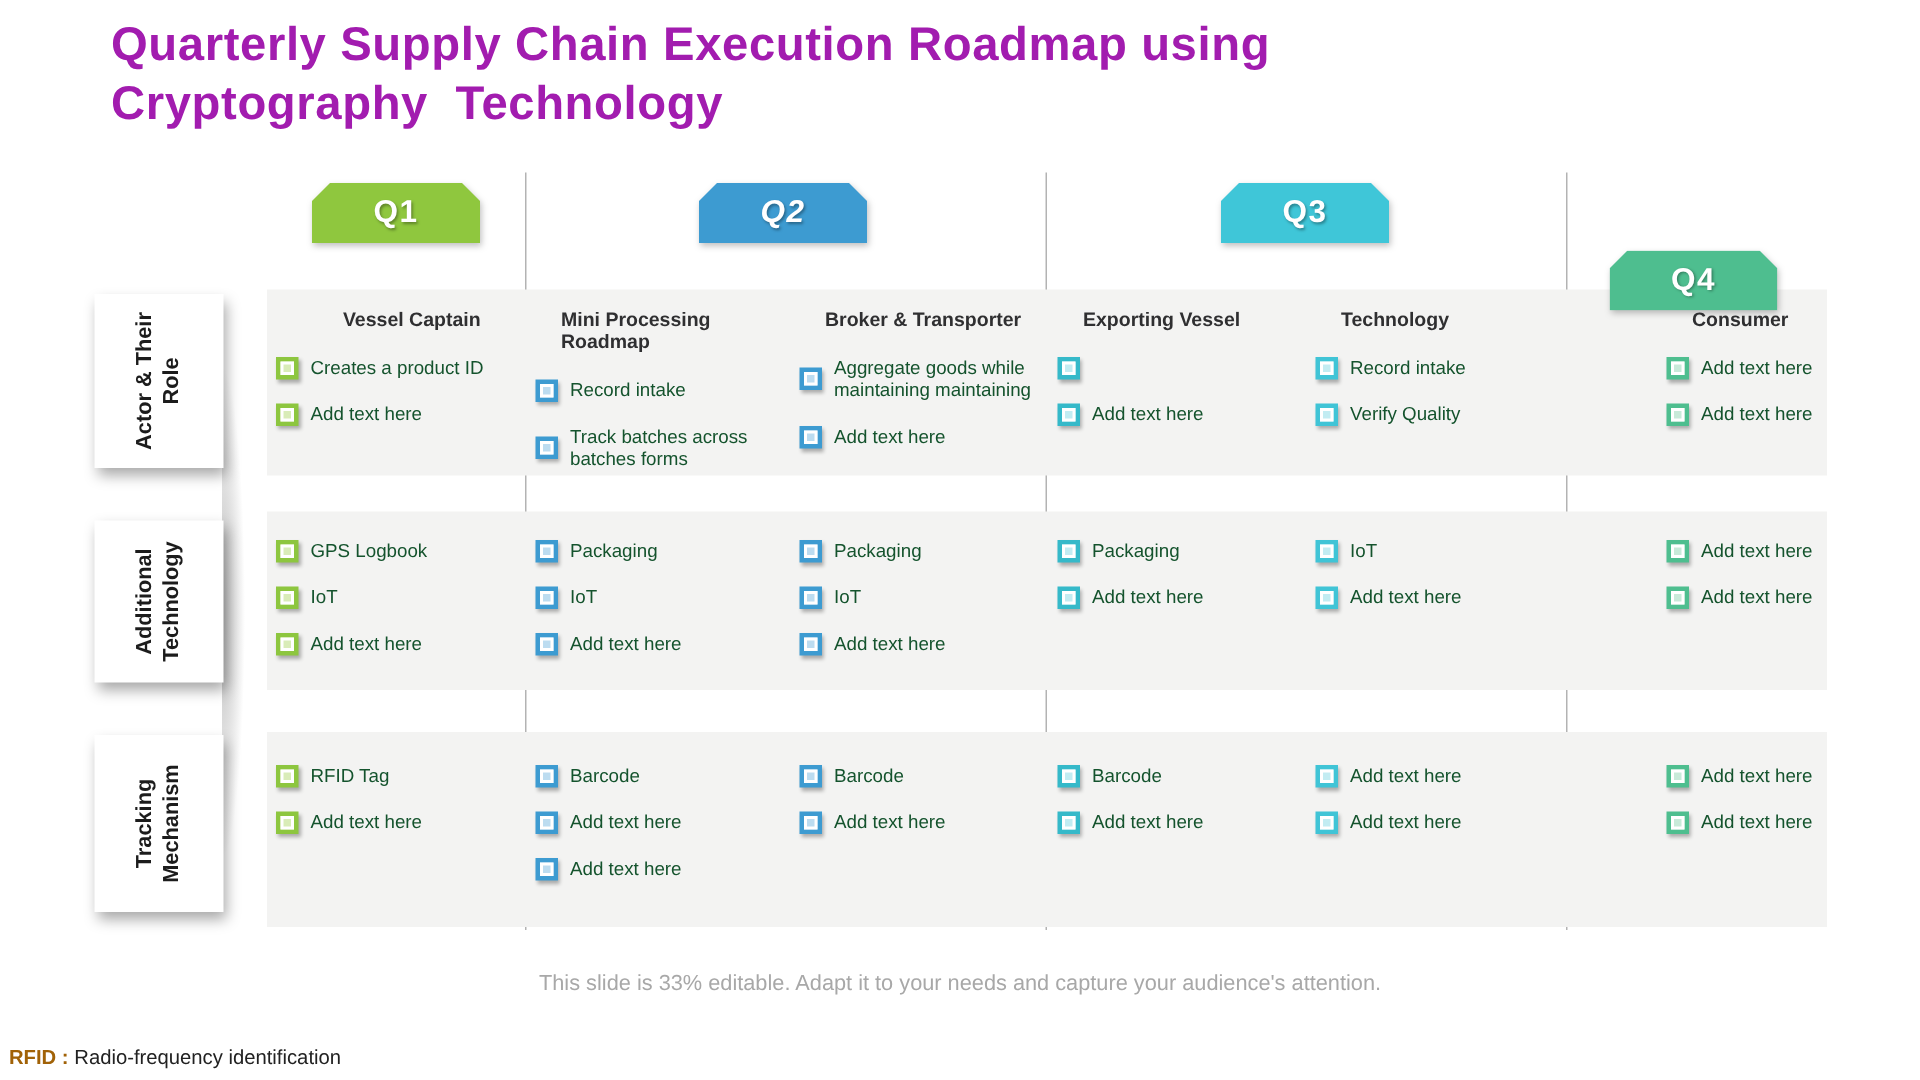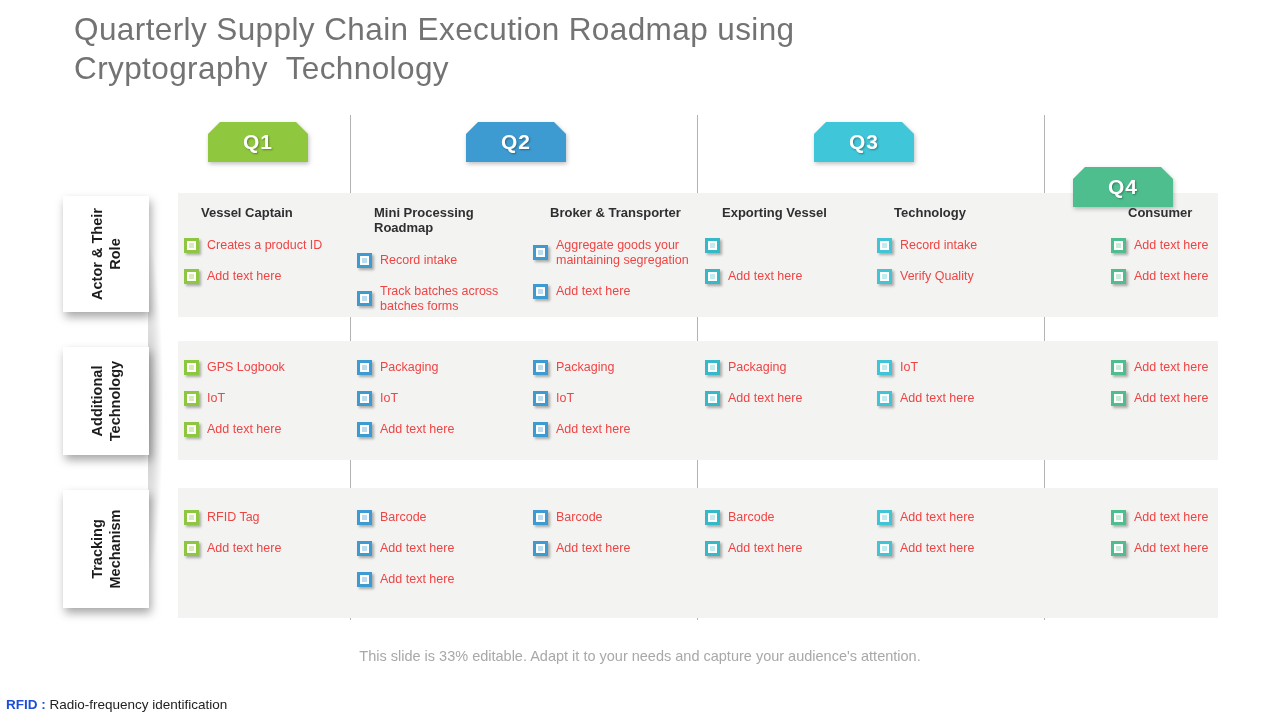--- a/index.html
+++ b/index.html
@@ -4,33 +4,33 @@
 <style>
   * { margin:0; padding:0; box-sizing:border-box; }
   html,body { background:#e8e8e8; }
   .slide {
     position:relative; width:1280px; height:720px; background:#ffffff;
     font-family:"Liberation Sans", sans-serif; overflow:hidden; margin:0 auto;
   }
   
   .title {
     position:absolute; left:74px; top:10px; width:960px;
-    font-size:31.5px; line-height:1.24; color:#737373;
-    letter-spacing:0.4px; white-space:pre-wrap; font-weight:400;
+    font-size:31.5px; line-height:1.24; color:#a21caf;
+    letter-spacing:0.4px; white-space:pre-wrap; font-weight:700;
   }
   
   .vline { position:absolute; top:115px; height:505px; width:1px; background:#b3b3b3; }
   .vl1 { left:350px; } .vl2 { left:697px; } .vl3 { left:1044px; }
   
   .band { position:absolute; left:178px; width:1040px; background:#f3f3f2; }
   .band1 { top:193px; height:124px; }
   .band2 { top:341px; height:119px; }
   .band3 { top:488px; height:130px; }
   
-  .tab-wrap { position:absolute; top:122px; width:100px; height:40px;
+  .tab-wrap { position:absolute; top:122px; width:112px; height:40px;
               filter:drop-shadow(1px 2px 2px rgba(0,0,0,0.25)); }
   .tq1 { left:208px; } .tq2 { left:466px; } .tq3 { left:814px; } .tq4 { left:1073px; }
   .tab {
     width:100%; height:100%;
     clip-path:polygon(12px 0, calc(100% - 12px) 0, 100% 12px, 100% 100%, 0 100%, 0 12px);
     display:flex; align-items:center; justify-content:center;
     color:#ffffff; font-size:21px; font-weight:bold; letter-spacing:1px;
     text-shadow:1px 1px 2px rgba(0,0,0,0.35);
   }
   
@@ -46,43 +46,43 @@
   .rb3 { top:490px; height:118px; }
   .rail-label {
     position:absolute; top:50%; left:50%;
     transform:translate(-50%,-50%) rotate(-90deg);
     font-size:14.5px; font-weight:bold; color:#1c1c1c;
     line-height:1.25; text-align:center;
   }
   .rl1 { width:112px; } .rl2 { width:104px; } .rl3 { width:114px; }
   
   .col { position:absolute; top:193px; height:430px; }
-  .c0 { left:184px; width:164px; }
+  .c0 { left:184px; width:164px;text-align:center; }
   .c1 { left:357px; width:170px; }
   .c2 { left:533px; width:162px; }
   .c3 { left:705px; width:172px; }
   .c4 { left:877px; width:165px; }
   .c5 { left:1111px; width:165px; }
   .cell { position:absolute; left:0; right:0; }
   .r1 { top:0; padding-top:13px; }
   .r2 { top:148px; padding-top:19px; }
   .r3 { top:295px; padding-top:22px; }
   .col-header { font-size:13px; font-weight:bold; color:#2f2f31;
                 margin:0 0 17px 17px; line-height:1.15; }
   .item { display:flex; align-items:center; margin-bottom:16px; }
   .bullet { position:relative; flex:0 0 auto; width:15px; height:15px; margin-right:8px;
             box-shadow:1.5px 2px 2.5px rgba(0,0,0,0.3); }
   .bullet-in { position:absolute; left:3px; top:3px; width:9px; height:9px;
                border:2px solid #ffffff; }
-  .item-text { font-size:12.5px; color:#ef4444; line-height:1.2; }
+  .item-text { font-size:12.5px; color:#14532d; line-height:1.2; }
   
   .footer { position:absolute; left:0; right:0; top:648px; text-align:center;
             font-size:14.5px; color:#a8a8a8; }
   .footnote { position:absolute; left:6px; top:697px; font-size:13.5px; color:#222222; }
-  .footnote b { color:#1d4ed8; }
+  .footnote b { color:#a16207; }
 </style>
 </head>
 <body>
 
 <div class="slide">
 
   <div class="title">Quarterly Supply Chain Execution Roadmap using
 Cryptography  Technology</div>
 
   <div class="vline vl1"></div>
@@ -90,21 +90,21 @@
   <div class="vline vl3"></div>
 
   <div class="band band1"></div>
   <div class="band band2"></div>
   <div class="band band3"></div>
 
   <div class="tab-wrap tq1">
     <div class="tab" style="background: rgb(143, 199, 62);">Q1</div>
   </div>
   <div class="tab-wrap tq2">
-    <div class="tab" style="background: rgb(61, 155, 209);">Q2</div>
+    <div class="tab" style="background: rgb(61, 155, 209); font-style: italic;">Q2</div>
   </div>
   <div class="tab-wrap tq3">
     <div class="tab" style="background: rgb(63, 198, 216);">Q3</div>
   </div>
   <div class="tab-wrap tq4">
     <div class="tab" style="background: rgb(78, 190, 143); margin-top: 45px;">Q4</div>
   </div>
 
   <div class="rail-shadow"></div>
 
@@ -228,21 +228,21 @@
     </div>
   </div>
 
   <div class="col c2">
     <div class="cell r1">
       <div class="col-header">Broker &amp; Transporter</div>
       <div class="item">
         <span class="bullet" style="background: rgb(61, 155, 209);">
             <span class="bullet-in" style="background: rgb(188, 220, 240);"></span>
           </span>
-        <span class="item-text">Aggregate goods your maintaining segregation</span>
+        <span class="item-text">Aggregate goods while maintaining maintaining</span>
       </div>
       <div class="item">
         <span class="bullet" style="background: rgb(61, 155, 209);">
             <span class="bullet-in" style="background: rgb(188, 220, 240);"></span>
           </span>
         <span class="item-text">Add text here</span>
       </div>
     </div>
     <div class="cell r2">
       <div class="item">

